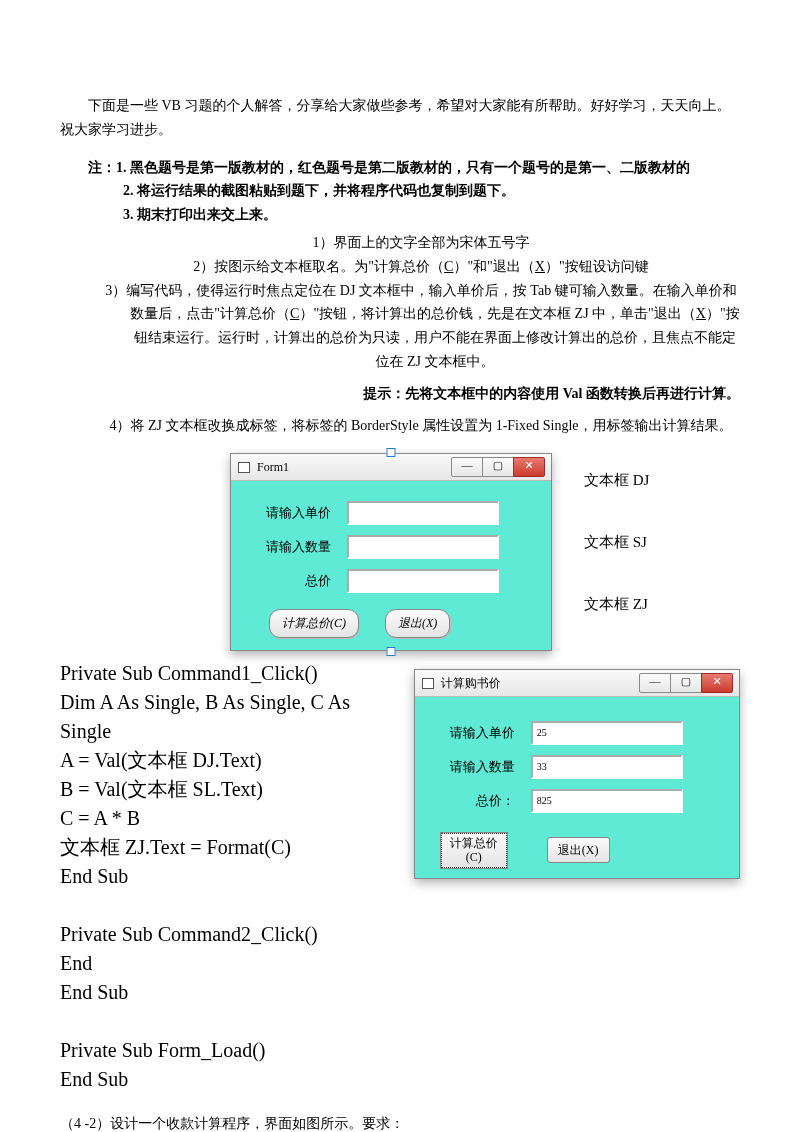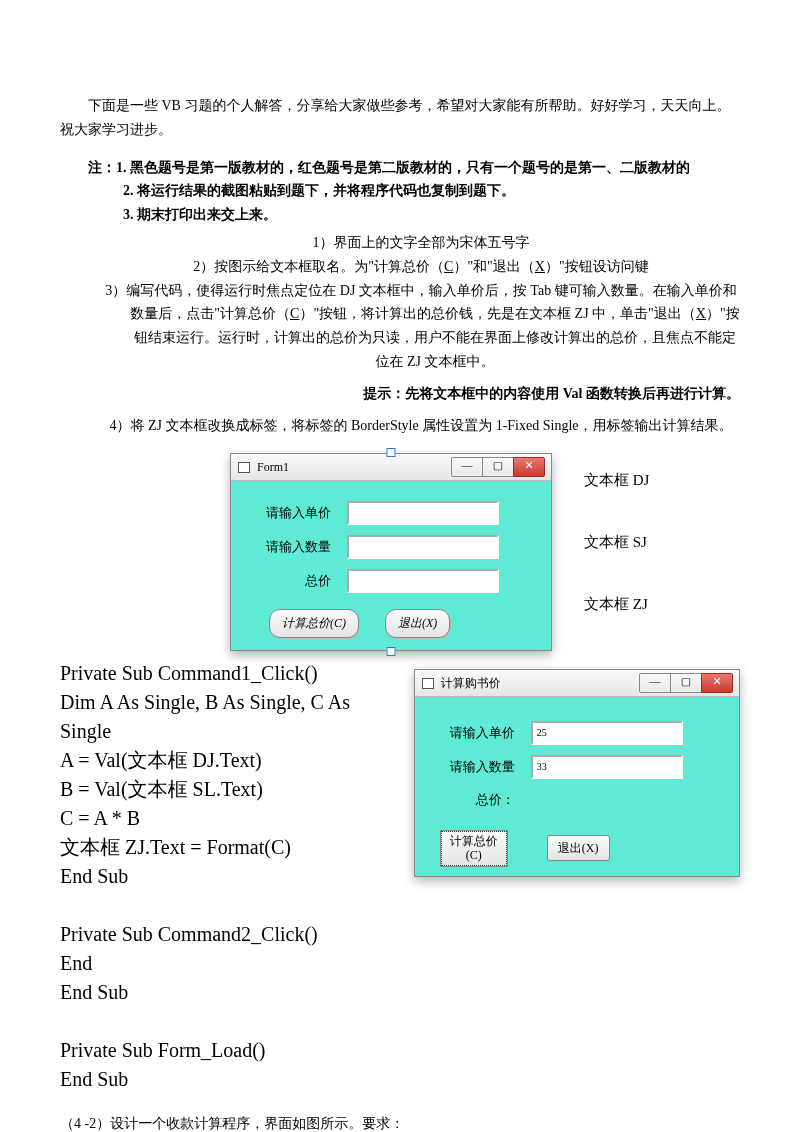--- a/index.html
+++ b/index.html
@@ -197,20 +197,21 @@
       <div class="row">
         <span class="row-label">请输入单价</span>
         <span class="tb">25</span>
       </div>
       <div class="row">
         <span class="row-label">请输入数量</span>
         <span class="tb">33</span>
       </div>
       <div class="row">
         <span class="row-label">总价：</span>
+        <span class="tb">825</span>
       </div>
       <div class="run-btn-row">
         <span class="btn-calc-selected">
           <span>计算总价</span><br>
           <span>(C)</span>
         </span>
         <span class="btn-run">
           <span>退出(X)</span>
         </span>
       </div>

